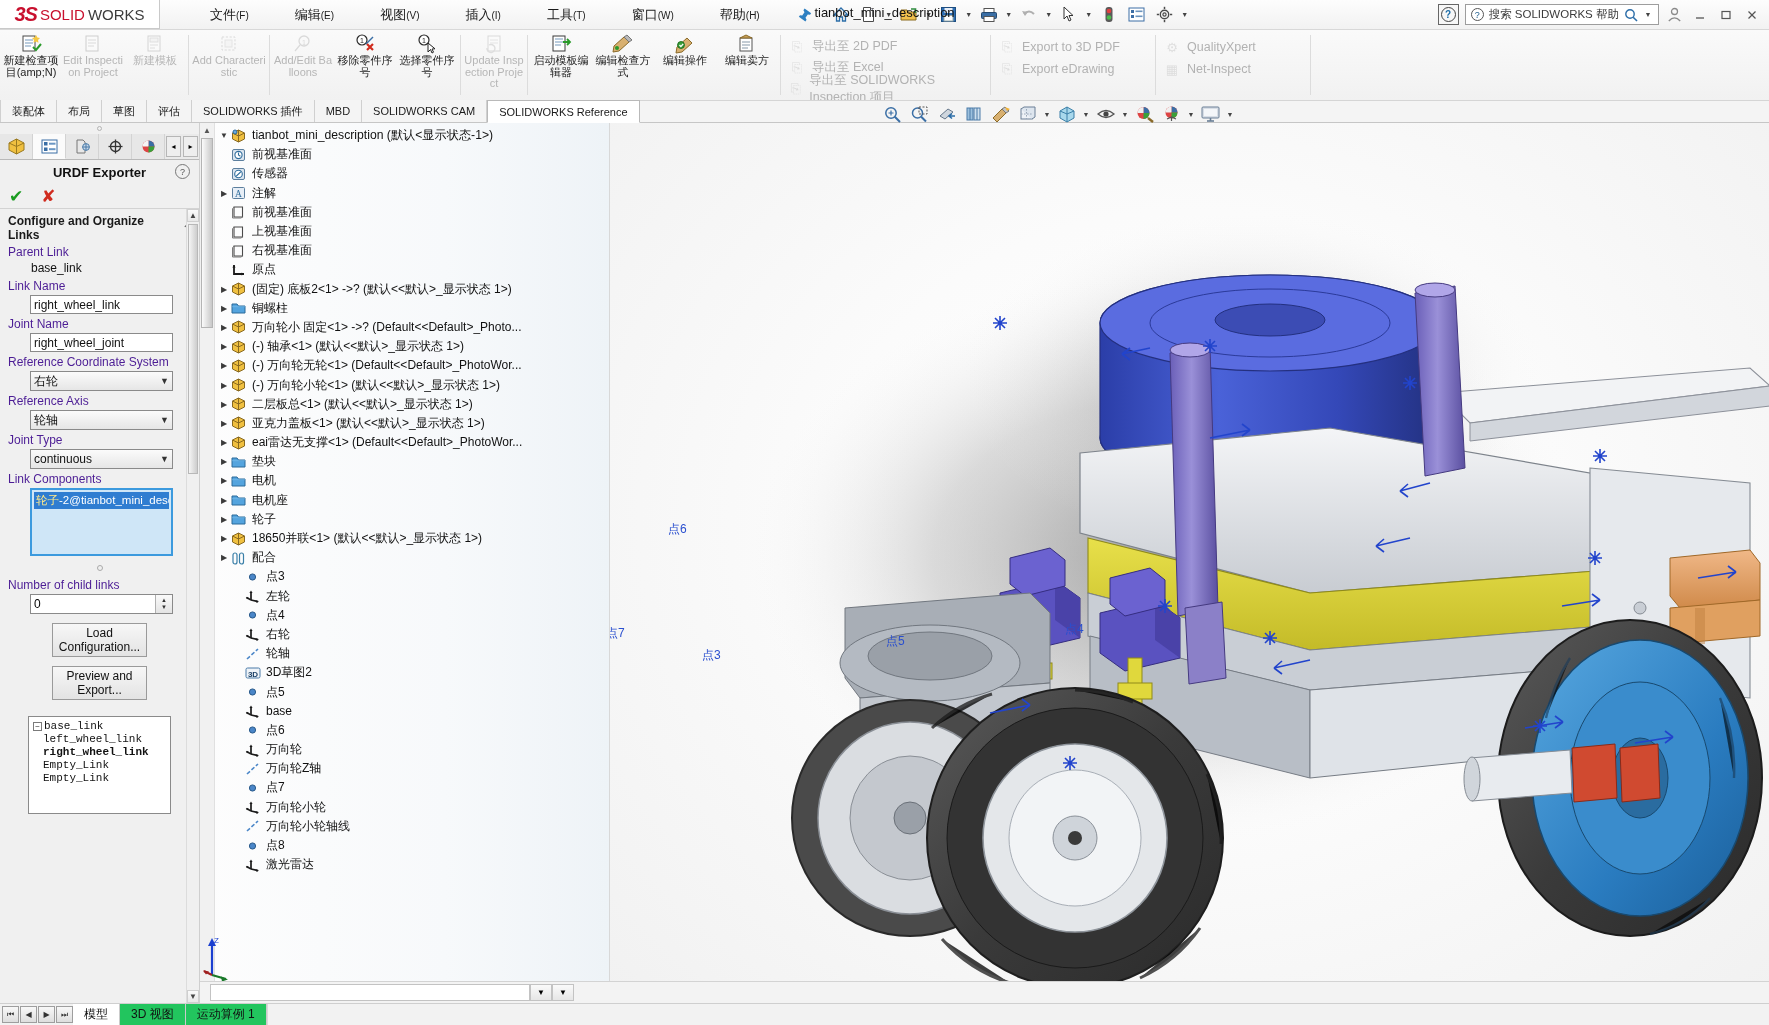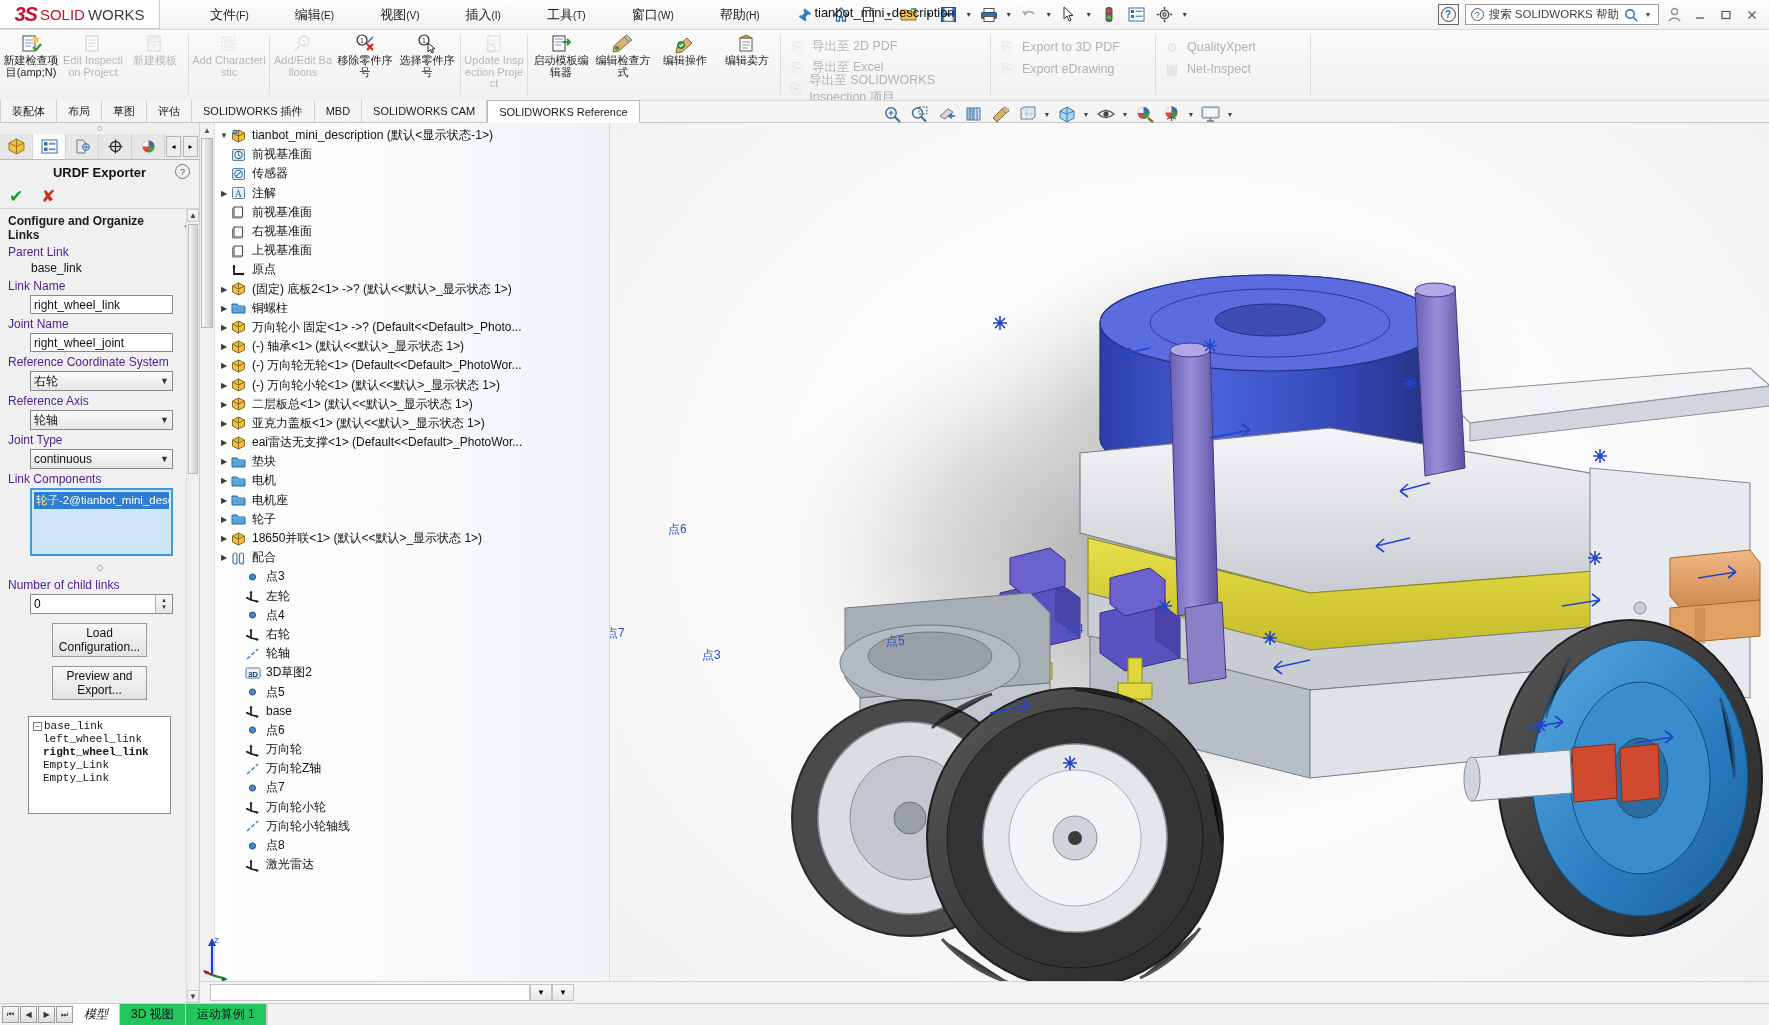--- a/index.html
+++ b/index.html
@@ -317,21 +317,21 @@
   .bb-nav div {
     width: 17px; height: 17px; border: 1px solid #9e9e9e;
     background: linear-gradient(#f8f8f8,#dedede);
     display: flex; align-items: center; justify-content: center; font-size: 8px; color: #333;
   }
   .bb-tab {
     padding: 0 11px; display: flex; align-items: center; font-size: 12px;
     border-right: 1px solid #cbcbcb; color: #111; cursor: default;
     background: #22c55e;
   }
-  .bb-tab.active { background: #fff; font-style: italic; }
+  .bb-tab.active { background: #fff; }
   .bb-rest { flex: 1 1 auto; border-left: 1px solid #d8d8d8; }
 
   .statusbar {
     position: absolute; left: 200px; right: 0; bottom: 22px; height: 22px;
     display: flex; align-items: stretch;
     background: #f3f3f3; border-top: 1px solid #d3d3d3; z-index: 5;
   }
   .sb-field {
     flex: 0 0 320px; border: 1px solid #c3c3c3; background:#fff; margin:2px 0 2px 10px;
   }
@@ -973,32 +973,32 @@
           </div>
           <div class="ft-row">
             <span class="ft-exp"></span>
             <span style="width: 0px;"></span>
             <span class="ft-ico">
               <svg width="15" height="14" viewBox="0 0 15 14">
                 <path d="M3 2 L11.5 2 L11.5 12 L3 12 Z" fill="none" stroke="#4a4a4a" stroke-width="1.1"></path>
                 <path d="M3 2 L1.5 3.5 L1.5 13 L10 13 L11.5 12" fill="none" stroke="#7a7a7a" stroke-width="1"></path>
               </svg>
             </span>
-            <span class="ft-txt">右视基准面</span>
+            <span class="ft-txt">上视基准面</span>
           </div>
           <div class="ft-row">
             <span class="ft-exp"></span>
             <span style="width: 0px;"></span>
             <span class="ft-ico">
               <svg width="15" height="14" viewBox="0 0 15 14">
                 <path d="M3 2 L11.5 2 L11.5 12 L3 12 Z" fill="none" stroke="#4a4a4a" stroke-width="1.1"></path>
                 <path d="M3 2 L1.5 3.5 L1.5 13 L10 13 L11.5 12" fill="none" stroke="#7a7a7a" stroke-width="1"></path>
               </svg>
             </span>
-            <span class="ft-txt">上视基准面</span>
+            <span class="ft-txt">右视基准面</span>
           </div>
           <div class="ft-row">
             <span class="ft-exp"></span>
             <span style="width: 0px;"></span>
             <span class="ft-ico">
               <svg width="15" height="14" viewBox="0 0 15 14">
                 <path d="M3 2 L3 11 L13 11" fill="none" stroke="#1a1a1a" stroke-width="1.8"></path>
                 <path d="M3 2 l-1.6 2.4 h3.2z" fill="#1a1a1a"></path>
                 <path d="M13 11 l-2.4 -1.6 v3.2z" fill="#1a1a1a"></path>
               </svg>

